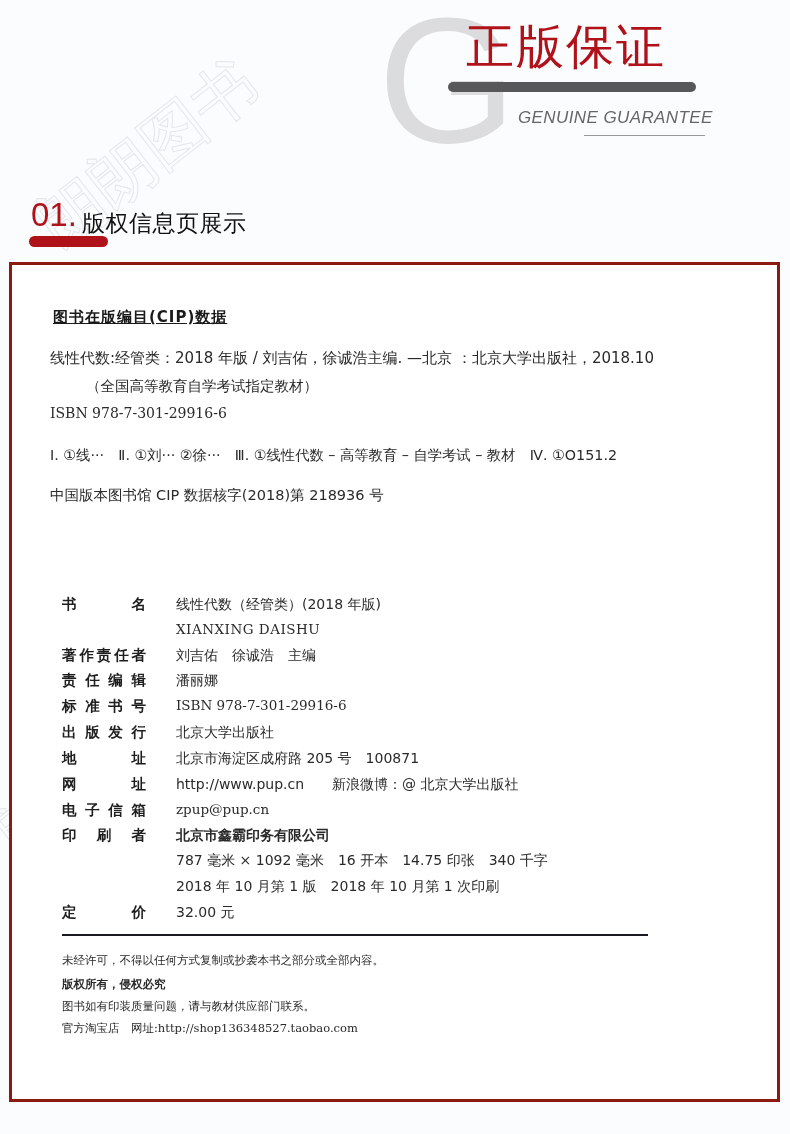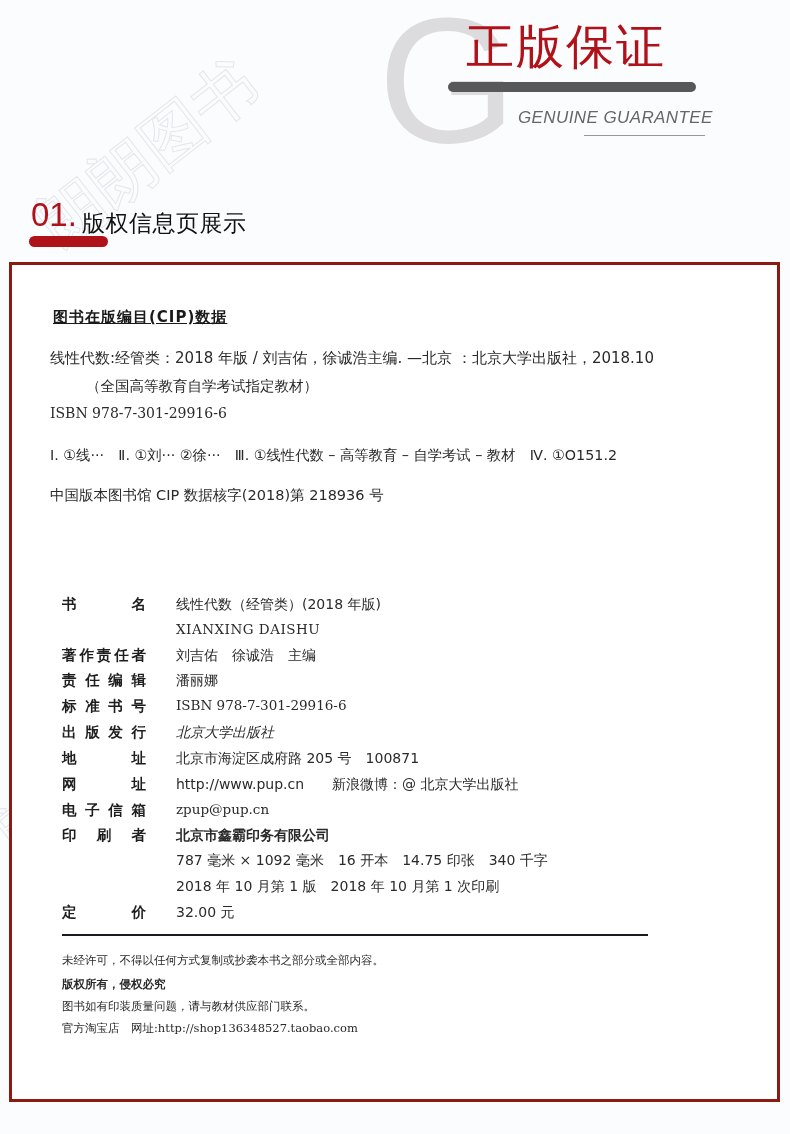--- a/index.html
+++ b/index.html
@@ -146,21 +146,21 @@
       <span>号</span>
   </div>
   <div class="row-value doc-serif" style="top:699px; font-size:13.5px;">ISBN 978-7-301-29916-6</div>
 
   <div class="row-label" style="top:725px;">
     <span>出</span>
       <span>版</span>
       <span>发</span>
       <span>行</span>
   </div>
-  <div class="row-value" style="top:725px;font-style:italic;">北京大学出版社</div>
+  <div class="row-value" style="top:725px;">北京大学出版社</div>
 
   <div class="row-label" style="top:751px;">
     <span>地</span>
       <span>址</span>
   </div>
   <div class="row-value" style="top:751px;">北京市海淀区成府路 205 号　100871</div>
 
   <div class="row-label" style="top:777px;">
     <span>网</span>
       <span>址</span>

